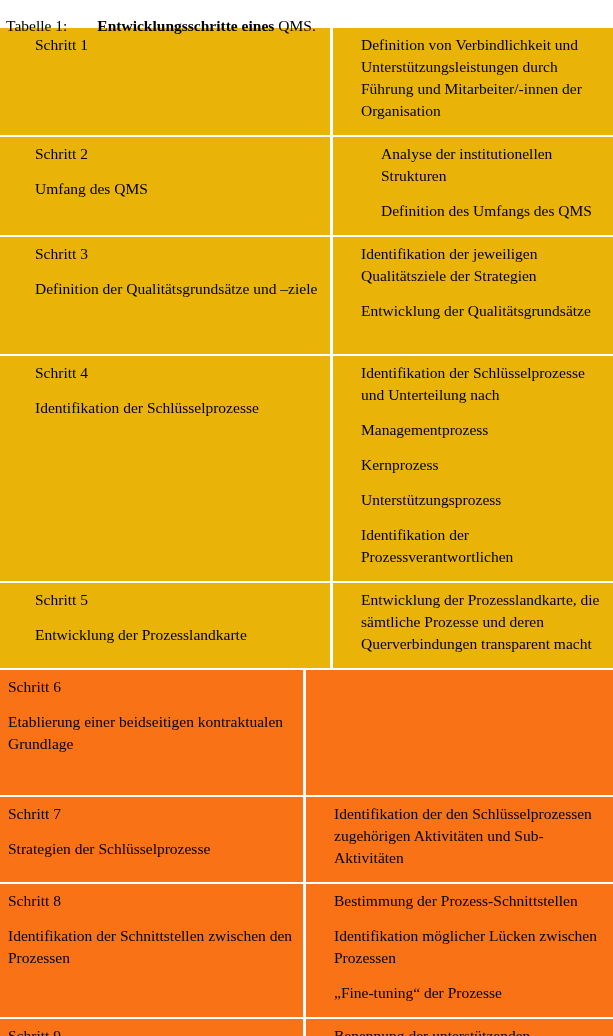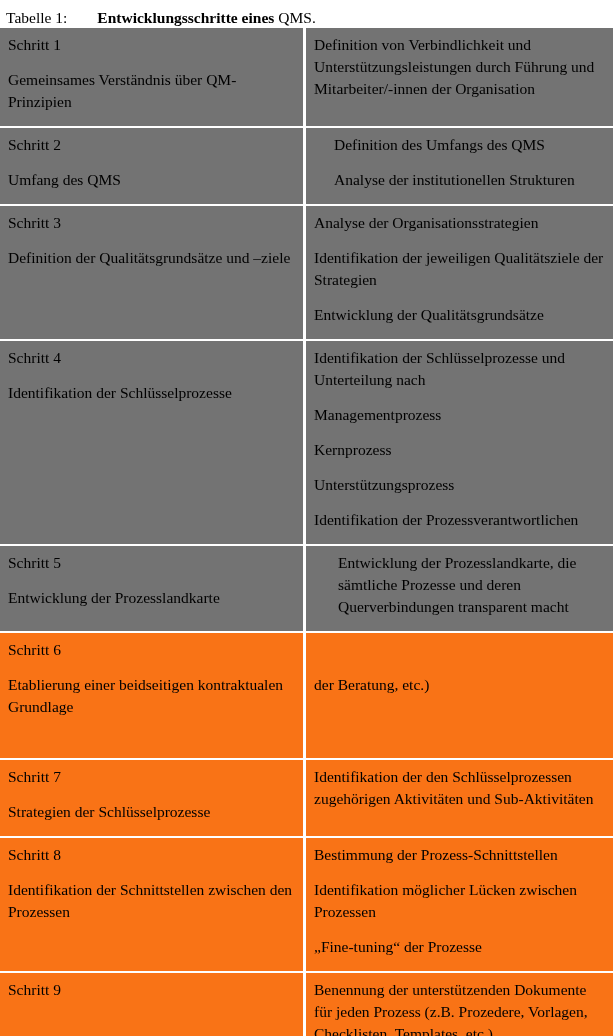--- a/index.html
+++ b/index.html
@@ -5,117 +5,114 @@
   html, body { margin: 0; padding: 0; background: #ffffff; }
   body {
     width: 613px; height: 1036px; overflow: hidden;
     font-family: "Liberation Serif", "DejaVu Serif", serif;
     color: #000000;
     -webkit-font-smoothing: none;
   }
   .caption {
     box-sizing: border-box;
     height: 28px;
-    padding: 8px 0 0 6px;
+    padding: 16px 0 0 6px;
     font-size: 15.5px;
     line-height: 20px;
     white-space: nowrap;
   }
   .caption .label { margin-right: 30px; }
   .caption .bold  { font-weight: bold; }
   .caption .tail  { margin-left: 4px; }
 
   .qms-table { width: 613px; }
   .row {
     display: flex;
     box-sizing: border-box;
     border-top: 2px solid #ffffff;
   }
   .row.first { border-top: none; }
-  .row.dark  { background: #737373; }
+  .row.dark  { background: #eab308; padding-left: 27px; }
   .row.light { background: #f97316; }
   .cell {
     box-sizing: border-box;
     padding: 6px 8px 0 8px;
     font-size: 15.5px;
     line-height: 22px;
   }
   .cell.left  { width: 306px; flex: none; border-right: 3px solid #ffffff; }
-  .cell.right { flex: 1; }
+  .cell.right { flex: 1; margin-left: 20px; }
   .cell p { margin: 0 0 13px 0; }
   .cell p.empty { min-height: 22px; }
 </style>
 </head>
 <body>
 
 <div class="caption">
   <span class="label">Tabelle 1:</span><span class="bold">Entwicklungsschritte eines</span><span class="tail">QMS.</span>
 </div>
 
 <div class="qms-table" id="qms-table">
     <div class="row dark first" style="min-height: 89px;">
       <div class="cell left">
         <p>Schritt 1</p>
-        <p>Gemeinsames Verständnis über QM-Prinzipien</p>
       </div>
       <div class="cell right">
         <p>Definition von Verbindlichkeit und Unterstützungsleistungen durch Führung und Mitarbeiter/-innen der Organisation</p>
       </div>
     </div>
     <div class="row dark" style="min-height: 68px; gap: 20px;">
       <div class="cell left">
         <p>Schritt 2</p>
         <p>Umfang des QMS</p>
       </div>
       <div class="cell right">
+        <p>Analyse der institutionellen Strukturen</p>
         <p>Definition des Umfangs des QMS</p>
-        <p>Analyse der institutionellen Strukturen</p>
       </div>
     </div>
     <div class="row dark" style="min-height: 119px;">
       <div class="cell left">
         <p>Schritt 3</p>
         <p>Definition der Qualitätsgrundsätze und –ziele</p>
       </div>
       <div class="cell right">
-        <p>Analyse der Organisationsstrategien</p>
         <p>Identifikation der jeweiligen Qualitätsziele der Strategien</p>
         <p>Entwicklung der Qualitätsgrundsätze</p>
       </div>
     </div>
     <div class="row dark" style="min-height: 187px;">
       <div class="cell left">
         <p>Schritt 4</p>
         <p>Identifikation der Schlüsselprozesse</p>
       </div>
       <div class="cell right">
         <p>Identifikation der Schlüsselprozesse und Unterteilung nach</p>
         <p>Managementprozess</p>
         <p>Kernprozess</p>
         <p>Unterstützungsprozess</p>
         <p>Identifikation der Prozessverantwortlichen</p>
       </div>
     </div>
-    <div class="row dark" style="min-height: 74px; gap: 24px;">
+    <div class="row dark" style="min-height: 74px;">
       <div class="cell left">
         <p>Schritt 5</p>
         <p>Entwicklung der Prozesslandkarte</p>
       </div>
       <div class="cell right">
         <p>Entwicklung der Prozesslandkarte, die sämtliche Prozesse und deren Querverbindungen transparent macht</p>
       </div>
     </div>
     <div class="row light" style="min-height: 127px;">
       <div class="cell left">
         <p>Schritt 6</p>
         <p>Etablierung einer beidseitigen kontraktualen Grundlage</p>
       </div>
       <div class="cell right">
         <p class="empty"></p>
-        <p>der Beratung, etc.)</p>
       </div>
     </div>
     <div class="row light" style="min-height: 66px; font-family: Liberation Serif, serif;">
       <div class="cell left">
         <p>Schritt 7</p>
         <p>Strategien der Schlüsselprozesse</p>
       </div>
       <div class="cell right">
         <p>Identifikation der den Schlüsselprozessen zugehörigen Aktivitäten und Sub-Aktivitäten</p>
       </div>

